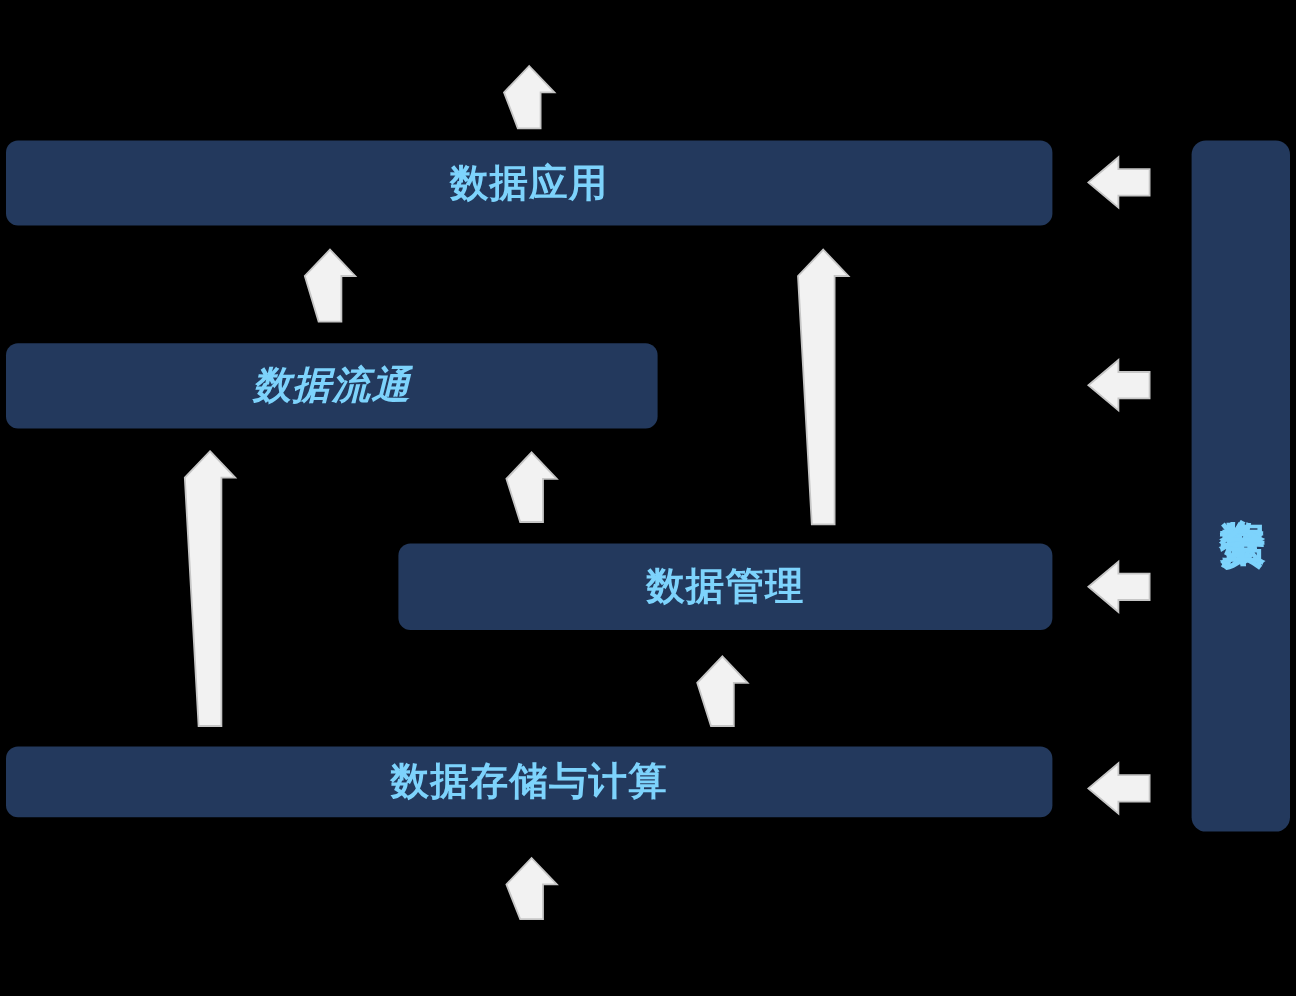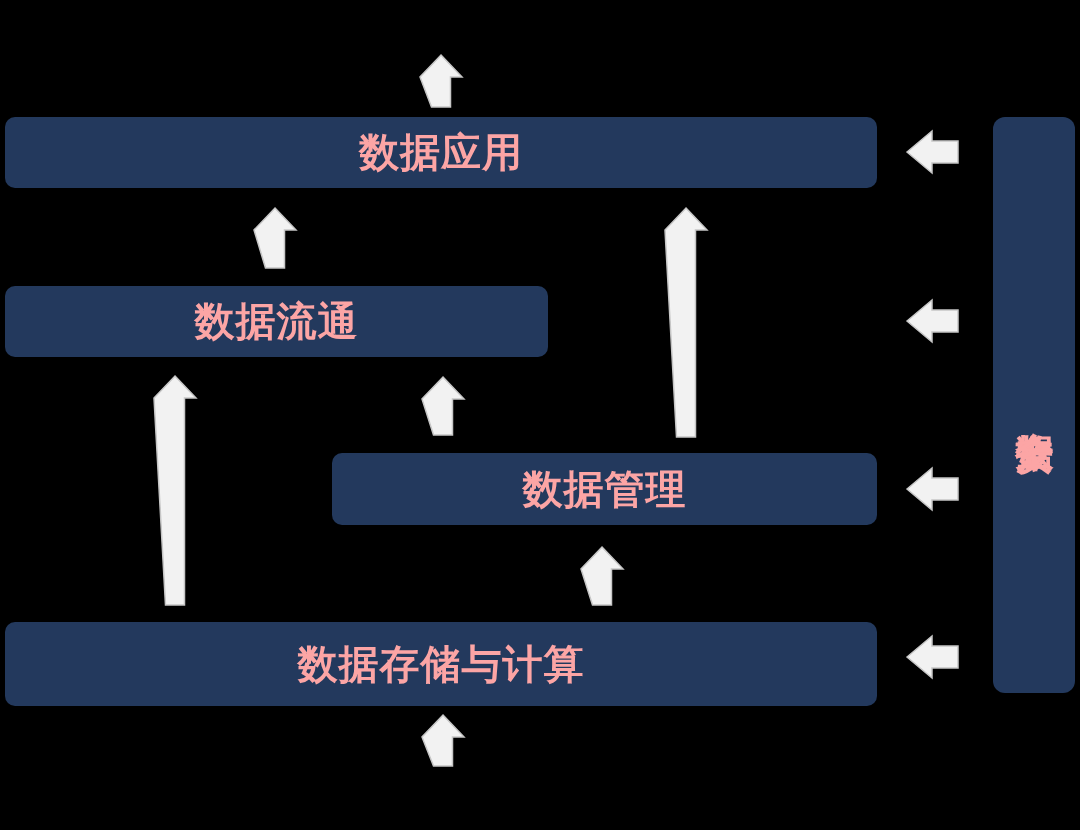--- a/index.html
+++ b/index.html
@@ -13,30 +13,30 @@
   }
   .bar {
     position: absolute;
     background: #23395D;
     border-radius: 10px;
     display: flex;
     align-items: center;
     justify-content: center;
   }
   .bar .label {
-    color: #fca5a5;
-    font-size: 40px;
+    color: #7dd3fc;
+    font-size: 32px;
     font-weight: bold;
     letter-spacing: 1px;
     white-space: nowrap;
   }
   .layer-app   { left: 5px;   top: 117px; width: 872px; height: 71px; }
-  .layer-circ  { left: 5px;   top: 286px; width: 543px; height: 71px; }
+  .layer-circ  { left: 5px;   top: 286px; width: 543px; height: 71px; font-style: italic; }
   .layer-mgmt  { left: 332px; top: 453px; width: 545px; height: 72px; align-items: center; }
-  .layer-store { left: 5px;   top: 622px; width: 872px; height: 84px; }
+  .layer-store { left: 5px;   top: 622px; width: 872px; height: 59px; }
   .side-bar    { left: 993px; top: 117px; width: 82px;  height: 576px; border-radius: 12px; }
   .side-bar .label {
     writing-mode: vertical-rl;
     text-orientation: upright;
     font-size: 38px;
     letter-spacing: -1px;
   }
   .arrow-layer {
     position: absolute;
     left: 0; top: 0;

